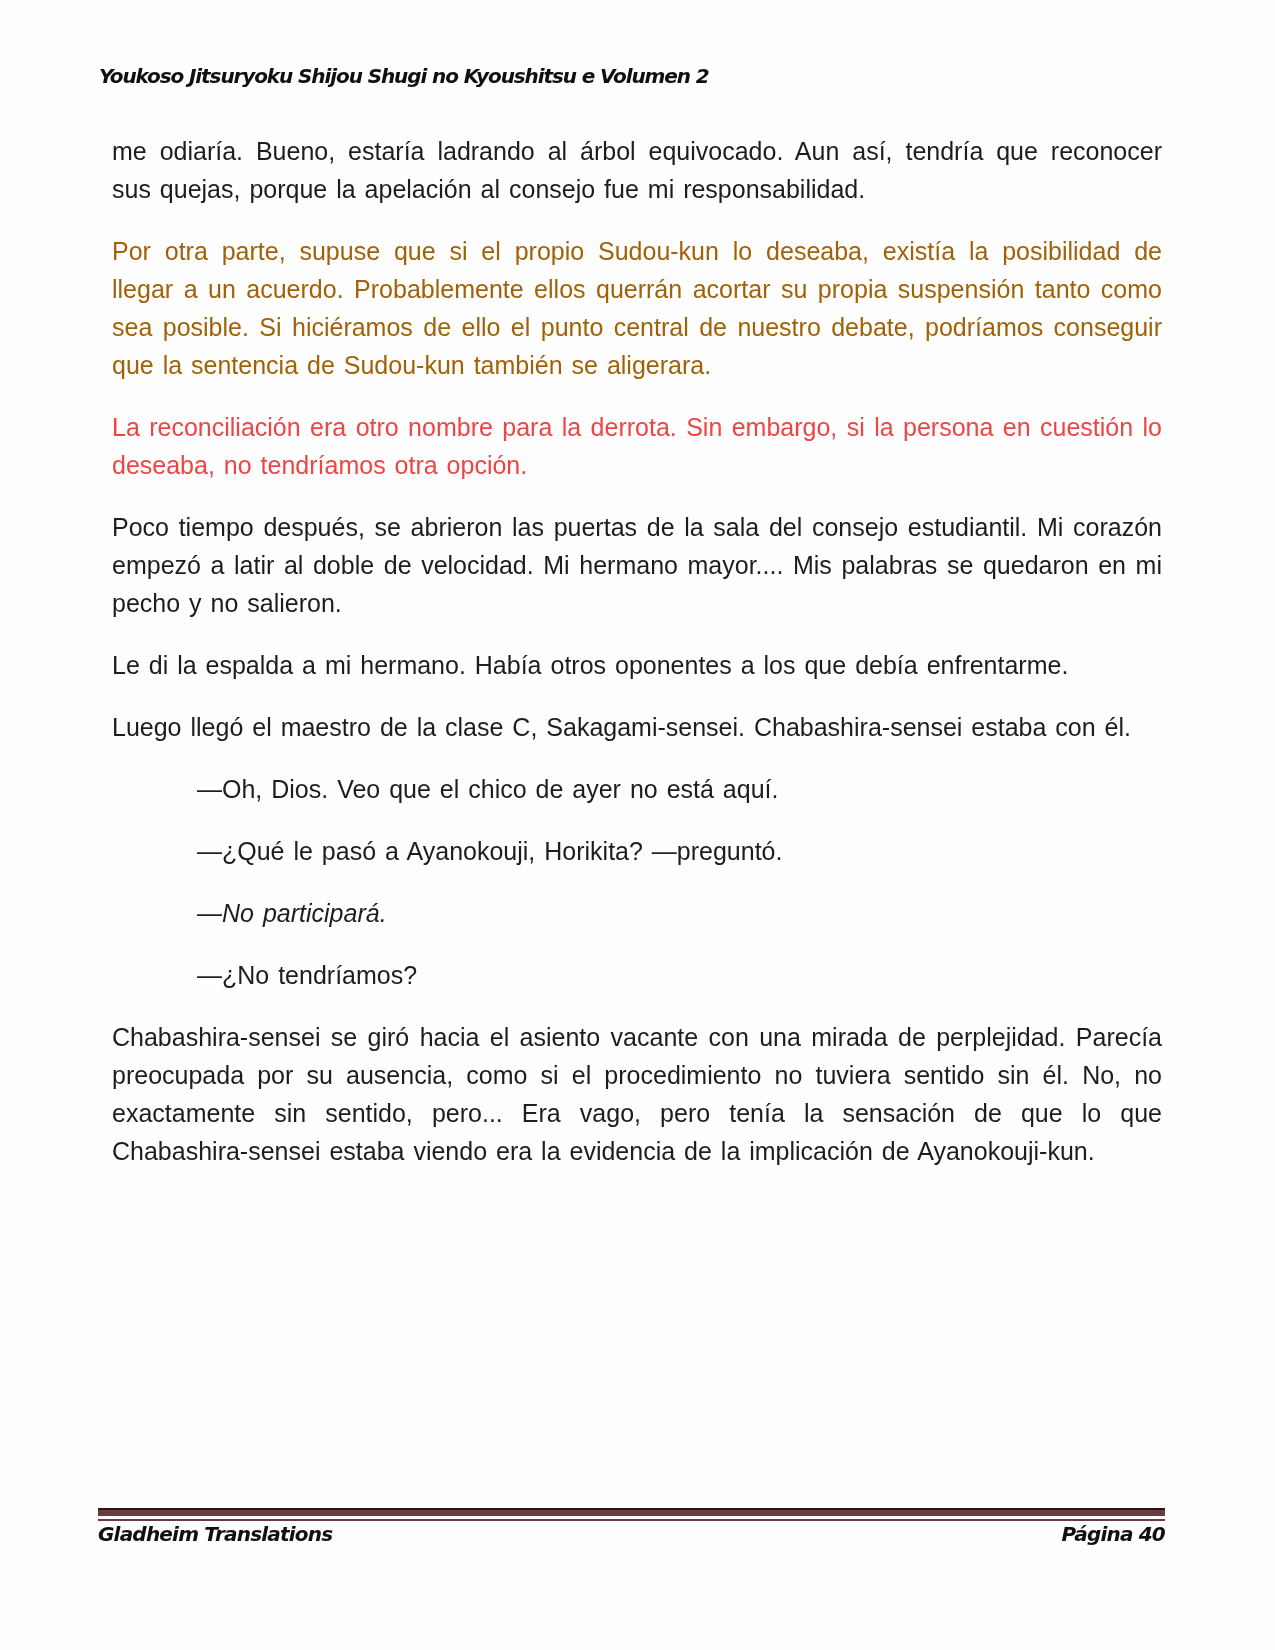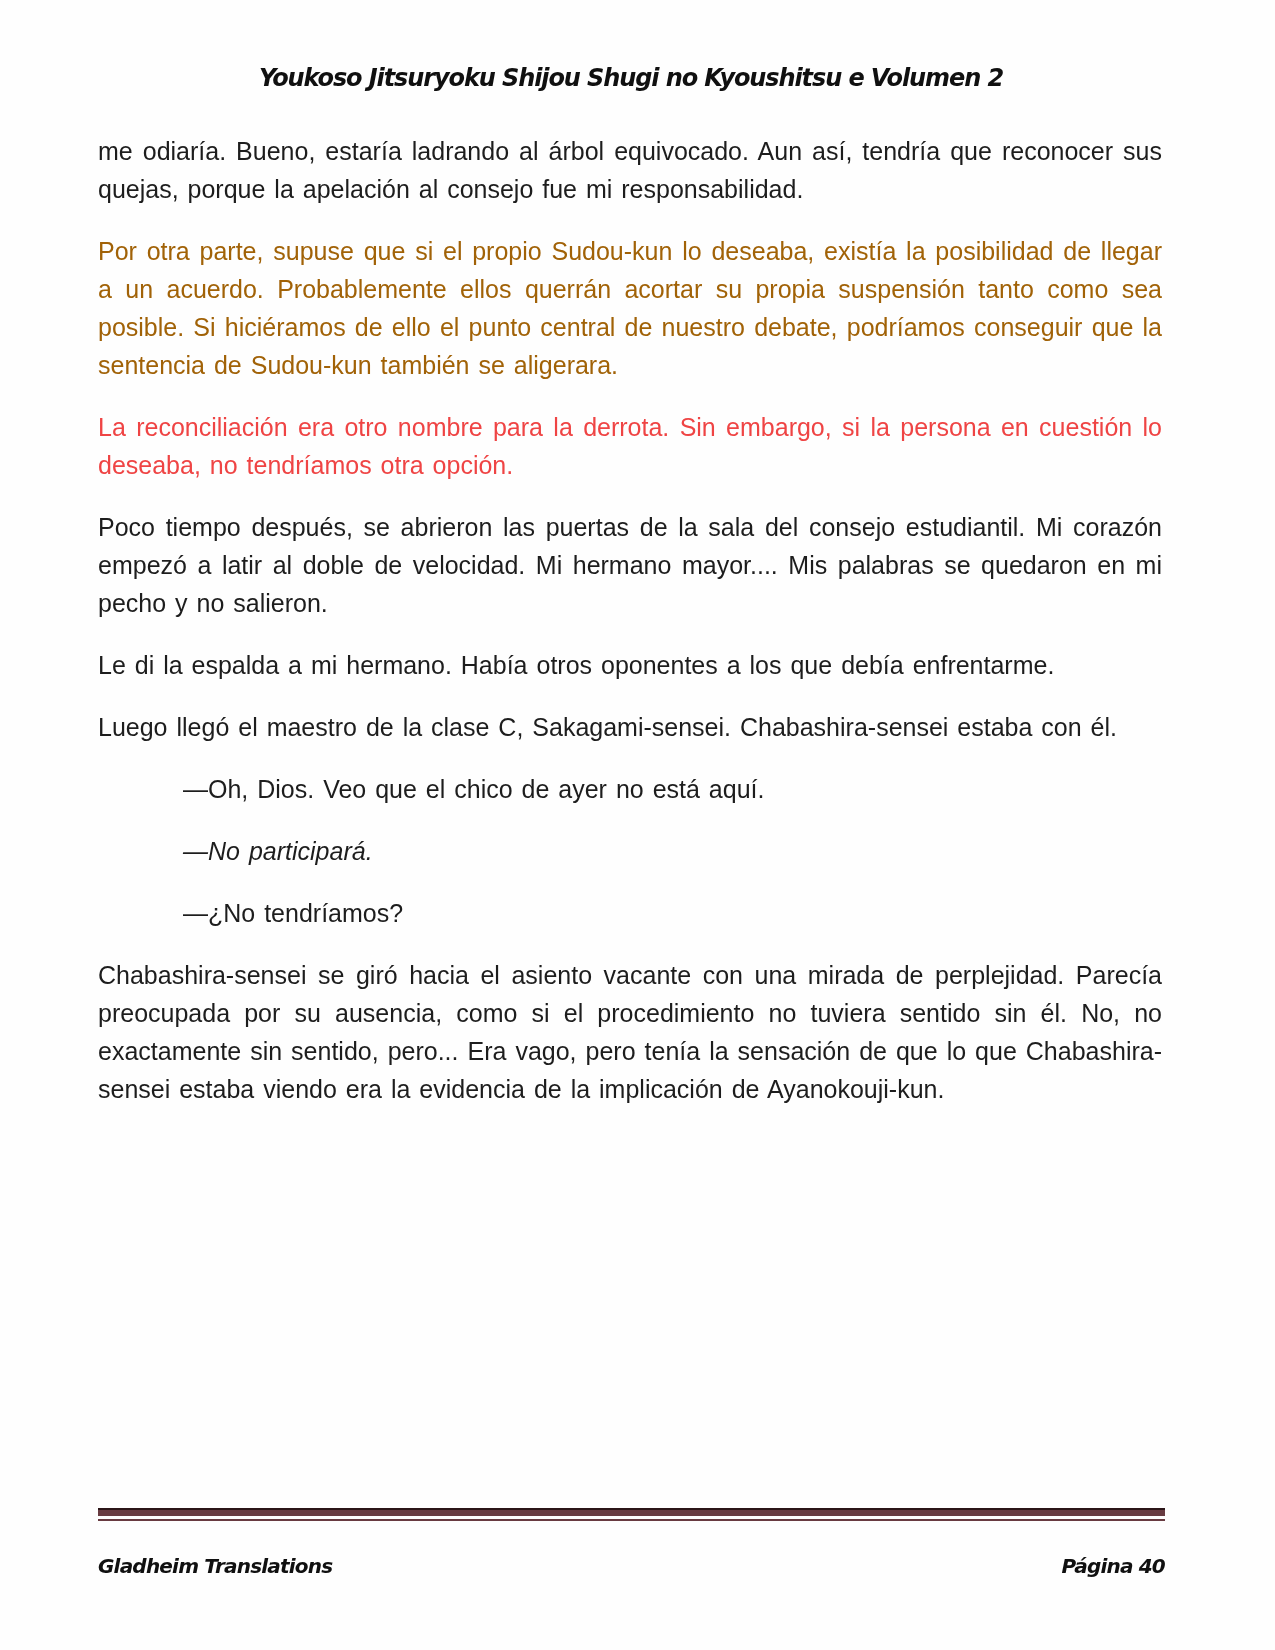--- a/index.html
+++ b/index.html
@@ -16,34 +16,33 @@
     inset: 0;
   }
   .header {
     position: absolute;
     left: 99px;
     top: 64px;
     width: 1064px;
     font-family: "DejaVu Sans", sans-serif;
     font-weight: bold;
     font-style: italic;
-    font-size: 24px;
+    font-size: 20px;
     letter-spacing: -1.1px;
     color: #101010;
     white-space: nowrap;
-    text-align: center;
   }
   .content {
     position: absolute;
     left: 98px;
     top: 132px;
     width: 1064px;
   }
   .para {
-    margin: 0 0 24px 0;
+    margin: 0 0 24px 14px;
     font-size: 25px;
     line-height: 38px;
     text-align: justify;
     word-spacing: 2px;
     color: #1d1d1d;
   }
   .para.dialogue {
     text-indent: 85px;
   }
   .footer-rule {
@@ -87,28 +86,29 @@
   </div>
 
   <div class="content">
       <p class="para" style="color: rgb(29, 29, 29);">me odiaría. Bueno, estaría ladrando al árbol equivocado. Aun así, tendría que reconocer sus quejas, porque la apelación al consejo fue mi responsabilidad.</p>
       <p class="para" style="color: #a16207;">Por otra parte, supuse que si el propio Sudou-kun lo deseaba, existía la posibilidad de llegar a un acuerdo. Probablemente ellos querrán acortar su propia suspensión tanto como sea posible. Si hiciéramos de ello el punto central de nuestro debate, podríamos conseguir que la sentencia de Sudou-kun también se aligerara.</p>
       <p class="para" style="color: #ef4444;">La reconciliación era otro nombre para la derrota. Sin embargo, si la persona en cuestión lo deseaba, no tendríamos otra opción.</p>
       <p class="para" style="color: rgb(29, 29, 29);">Poco tiempo después, se abrieron las puertas de la sala del consejo estudiantil. Mi corazón empezó a latir al doble de velocidad. Mi hermano mayor.... Mis palabras se quedaron en mi pecho y no salieron.</p>
       <p class="para" style="color: rgb(29, 29, 29);">Le di la espalda a mi hermano. Había otros oponentes a los que debía enfrentarme.</p>
       <p class="para" style="color: rgb(29, 29, 29);">Luego llegó el maestro de la clase C, Sakagami-sensei. Chabashira-sensei estaba con él.</p>
       <p class="para dialogue" style="color: rgb(29, 29, 29);">—Oh, Dios. Veo que el chico de ayer no está aquí.</p>
+      <p class="para dialogue" style="color: rgb(29, 29, 29);">—¿Qué le pasó a Ayanokouji, Horikita? —preguntó.</p>
       <p class="para dialogue" style="color: rgb(29, 29, 29); font-style: italic;">—No participará.</p>
       <p class="para dialogue" style="color: rgb(29, 29, 29);">—¿No tendríamos?</p>
       <p class="para" style="color: rgb(29, 29, 29);">Chabashira-sensei se giró hacia el asiento vacante con una mirada de perplejidad. Parecía preocupada por su ausencia, como si el procedimiento no tuviera sentido sin él. No, no exactamente sin sentido, pero... Era vago, pero tenía la sensación de que lo que Chabashira-sensei estaba viendo era la evidencia de la implicación de Ayanokouji-kun.</p>
     </div>
 
   <div class="footer-rule">
     <div class="thick" style="background: rgb(104, 59, 65); border-top-color: rgb(43, 21, 24);"></div>
     <div class="thin" style="background: rgb(104, 59, 65);"></div>
   </div>
 
-  <div class="footer" style="color: rgb(16, 16, 16); margin-top: 32px;">
+  <div class="footer" style="color: rgb(16, 16, 16);">
     <span>Gladheim Translations</span>
     <span>Página 40</span>
   </div>
 
 </div>
 
 </body></html>

